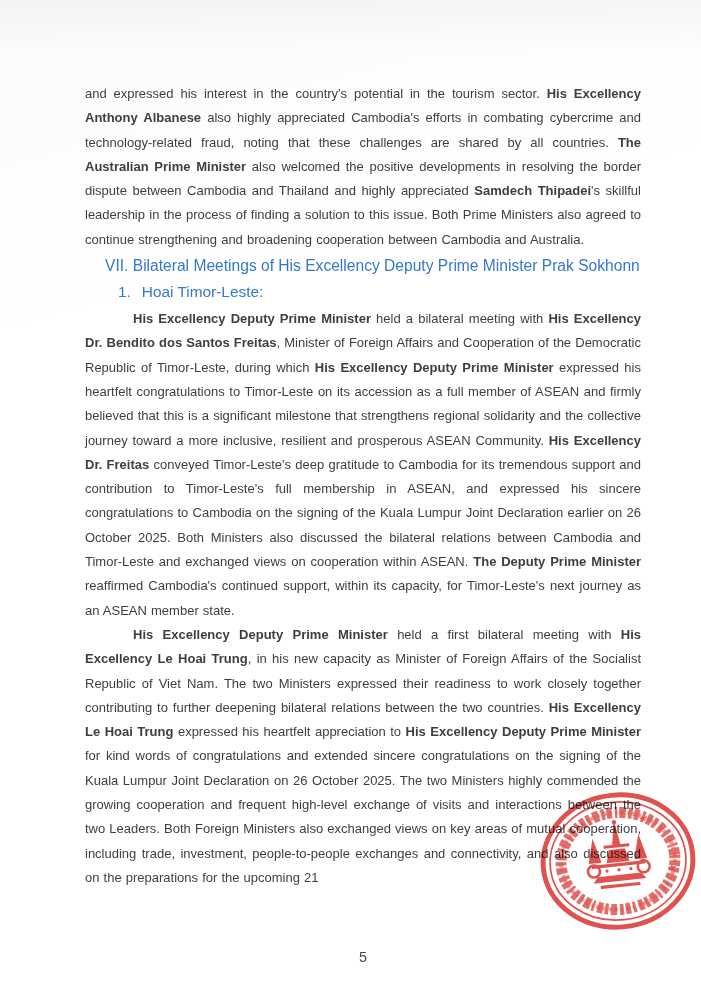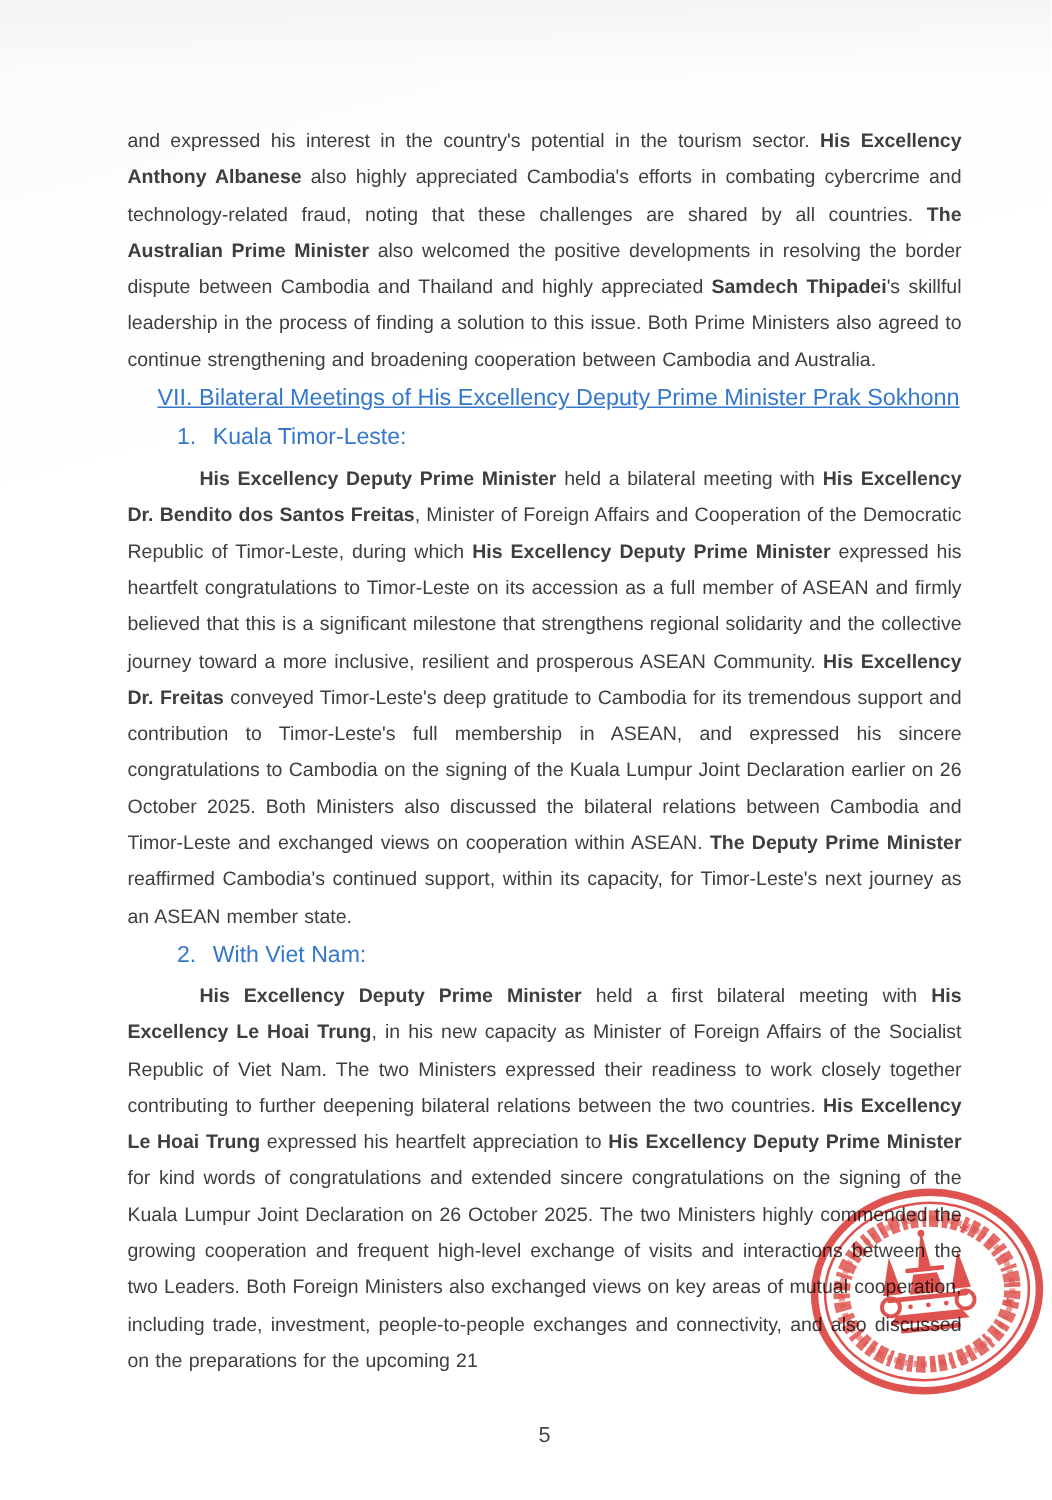--- a/index.html
+++ b/index.html
@@ -24,21 +24,20 @@
   p.body-para{
     font-size:13px;line-height:24.3px;
     text-align:justify;margin:0;
     word-spacing:0.5px;
   }
   p.body-para.first-indent{text-indent:48px;}
   h2.sec-heading{
     color:var(--accent-blue,#3478cc);
     font-weight:400;font-size:15.6px;line-height:24px;
     margin:2px 0 2px 20px;
-    text-decoration:underline;
   }
   h3.sub-heading{
     color:var(--accent-blue,#3478cc);
     font-weight:400;font-size:15.4px;line-height:24px;
     margin:2px 0 3px 33px;
   }
   h3.sub-heading .num{margin-right:11px;}
   .page-number{
     position:absolute;left:85px;width:556px;top:949px;
     text-align:center;font-size:14.5px;color:#474747;
@@ -55,28 +54,25 @@
 </head>
 <body>
 
 <div class="page">
 
   <p class="body-para"><span>and expressed his interest in the country's potential in the tourism sector. </span><span style="font-weight: 700;">His Excellency Anthony Albanese</span><span> also highly appreciated Cambodia's efforts in combating cybercrime and technology-related fraud, noting that these challenges are shared by all countries. </span><span style="font-weight: 700;">The Australian Prime Minister</span><span> also welcomed the positive developments in resolving the border dispute between Cambodia and Thailand and highly appreciated </span><span style="font-weight: 700;">Samdech Thipadei</span><span>'s skillful leadership in the process of finding a solution to this issue. Both Prime Ministers also agreed to continue strengthening and broadening cooperation between Cambodia and Australia.</span></p>
 
   <h2 class="sec-heading">VII. Bilateral Meetings of His Excellency Deputy Prime Minister Prak Sokhonn</h2>
 
   <h3 class="sub-heading">
-    <span class="num">1.</span><span>Kuala Timor-Leste:</span>
+    <span class="num">1.</span><span>Hoai Timor-Leste:</span>
   </h3>
 
   <p class="body-para first-indent"><span style="font-weight: 700;">His Excellency Deputy Prime Minister</span><span> held a bilateral meeting with </span><span style="font-weight: 700;">His Excellency Dr. Bendito dos Santos Freitas</span><span>, Minister of Foreign Affairs and Cooperation of the Democratic Republic of Timor-Leste, during which </span><span style="font-weight: 700;">His Excellency Deputy Prime Minister</span><span> expressed his heartfelt congratulations to Timor-Leste on its accession as a full member of ASEAN and firmly believed that this is a significant milestone that strengthens regional solidarity and the collective journey toward a more inclusive, resilient and prosperous ASEAN Community. </span><span style="font-weight: 700;">His Excellency Dr. Freitas</span><span> conveyed Timor-Leste's deep gratitude to Cambodia for its tremendous support and contribution to Timor-Leste's full membership in ASEAN, and expressed his sincere congratulations to Cambodia on the signing of the Kuala Lumpur Joint Declaration earlier on 26 October 2025. Both Ministers also discussed the bilateral relations between Cambodia and Timor-Leste and exchanged views on cooperation within ASEAN. </span><span style="font-weight: 700;">The Deputy Prime Minister</span><span> reaffirmed Cambodia's continued support, within its capacity, for Timor-Leste's next journey as an ASEAN member state.</span></p>
 
-  <h3 class="sub-heading">
-    <span class="num">2.</span><span>With Viet Nam:</span>
-  </h3>
 
   <p class="body-para first-indent"><span style="font-weight: 700;">His Excellency Deputy Prime Minister</span><span> held a first bilateral meeting with </span><span style="font-weight: 700;">His Excellency Le Hoai Trung</span><span>, in his new capacity as Minister of Foreign Affairs of the Socialist Republic of Viet Nam. The two Ministers expressed their readiness to work closely together contributing to further deepening bilateral relations between the two countries. </span><span style="font-weight: 700;">His Excellency Le Hoai Trung</span><span> expressed his heartfelt appreciation to </span><span style="font-weight: 700;">His Excellency Deputy Prime Minister</span><span> for kind words of congratulations and extended sincere congratulations on the signing of the Kuala Lumpur Joint Declaration on 26 October 2025. The two Ministers highly commended the growing cooperation and frequent high-level exchange of visits and interactions between the two Leaders. Both Foreign Ministers also exchanged views on key areas of mutual cooperation, including trade, investment, people-to-people exchanges and connectivity, and also discussed on the preparations for the upcoming 21</span></p>
 
   <div class="stamp">
     <svg viewBox="0 0 164 144" xmlns="http://www.w3.org/2000/svg">
 
       <ellipse cx="82" cy="72" rx="75" ry="66" fill="none" stroke="currentColor" stroke-width="5"></ellipse>
       <ellipse cx="82" cy="72" rx="68" ry="59" fill="none" stroke="currentColor" stroke-width="1.7"></ellipse>
 
       <ellipse cx="82" cy="72" rx="57" ry="48.5" fill="none" stroke="currentColor" stroke-width="11" stroke-dasharray="3 2.5 5 2 4 3 6 2.5 3.5 2 5.5 3 2.5 2 6.5 2.5 4 2 5 3" opacity="0.85"></ellipse>

